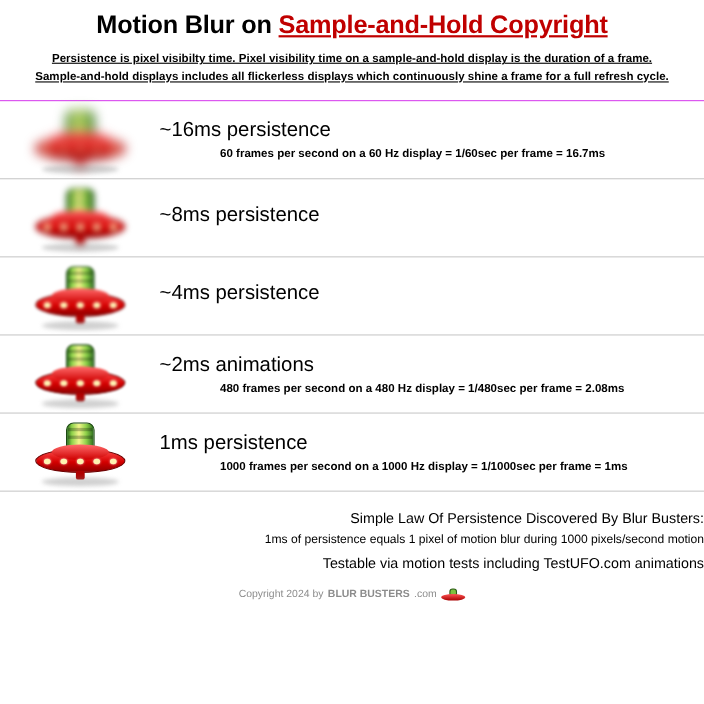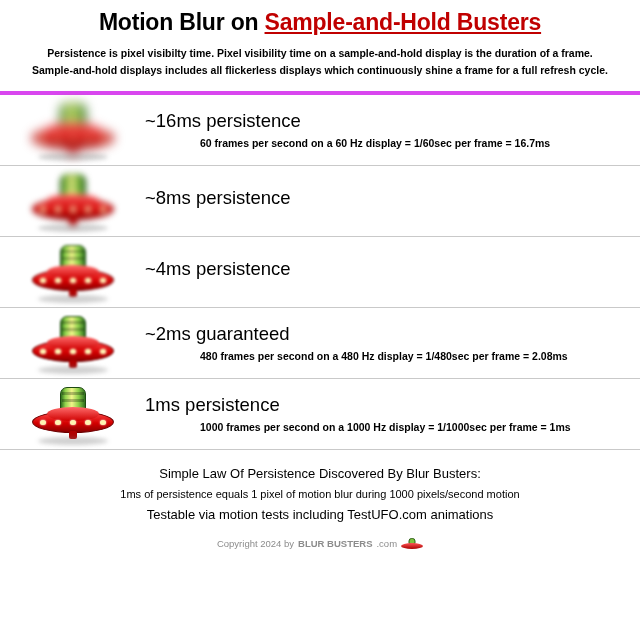--- a/index.html
+++ b/index.html
@@ -39,26 +39,27 @@
   .subtitle {
     font-size: 14px;
     margin-top: 6px;
     font-weight: normal;
   }
   .blurb {
     margin-top: 10px;
     font-size: 10.5px;
     font-weight: bold;
     line-height: 1.55;
+    text-decoration: underline;
   }
 
   
   .rows {
     margin-top: 9px;
-    border-top: 4px solid #d946ef;
+    border-top: 1px solid #d946ef;
   }
   .row {
     height: 71px;
     border-bottom: 1px solid #c9c9c9;
     display: flex;
     align-items: center;
     box-sizing: border-box;
   }
   .icon-cell {
     width: 145px;
@@ -173,21 +174,21 @@
     bottom: 0px;
     width: 70px;
     height: 8px;
     border-radius: 50%;
     background: rgba(120,120,120,0.35);
     filter: blur(2px);
   }
 
   
   .footer {
-    text-align: center;
+    text-align: right;
     margin-top: 16px;
   }
   .f1 {
     font-size: 13px;
   }
   .f2 {
     font-size: 11px;
     font-weight: normal;
     margin-top: 7px;
   }
@@ -241,21 +242,21 @@
     border-radius: 50%;
     background: linear-gradient(180deg,#ff5555,#a80000);
   }
 </style>
 </head>
 <body>
 
 <div class="page">
 
   <div class="header">
-    <div class="title"><span>Motion Blur on </span><span class="hl">Sample-and-Hold Busters</span></div>
+    <div class="title"><span>Motion Blur on </span><span class="hl">Sample-and-Hold Copyright</span></div>
     <div class="blurb">
       <div>Persistence is pixel visibilty time. Pixel visibility time on a sample-and-hold display is the duration of a frame.</div>
       <div>Sample-and-hold displays includes all flickerless displays which continuously shine a frame for a full refresh cycle.</div>
     </div>
   </div>
 
   <div class="rows">
 
     <div class="row">
       <div class="icon-cell">
@@ -351,21 +352,21 @@
                 <i></i>
                 <i></i>
                 <i></i>
               </div>
             <div class="body foot"></div>
           </div>
           <div class="shadow"></div>
         </div>
       </div>
       <div class="text-cell">
-        <div class="persist">~2ms guaranteed</div>
+        <div class="persist">~2ms animations</div>
         <div class="detail">480 frames per second on a 480 Hz display = 1/480sec per frame = 2.08ms</div>
       </div>
     </div>
 
     <div class="row">
       <div class="icon-cell">
         <div class="ufo">
           <div class="blurwrap">
             <div class="body dome"></div>
             <div class="dome-stripe"></div>

